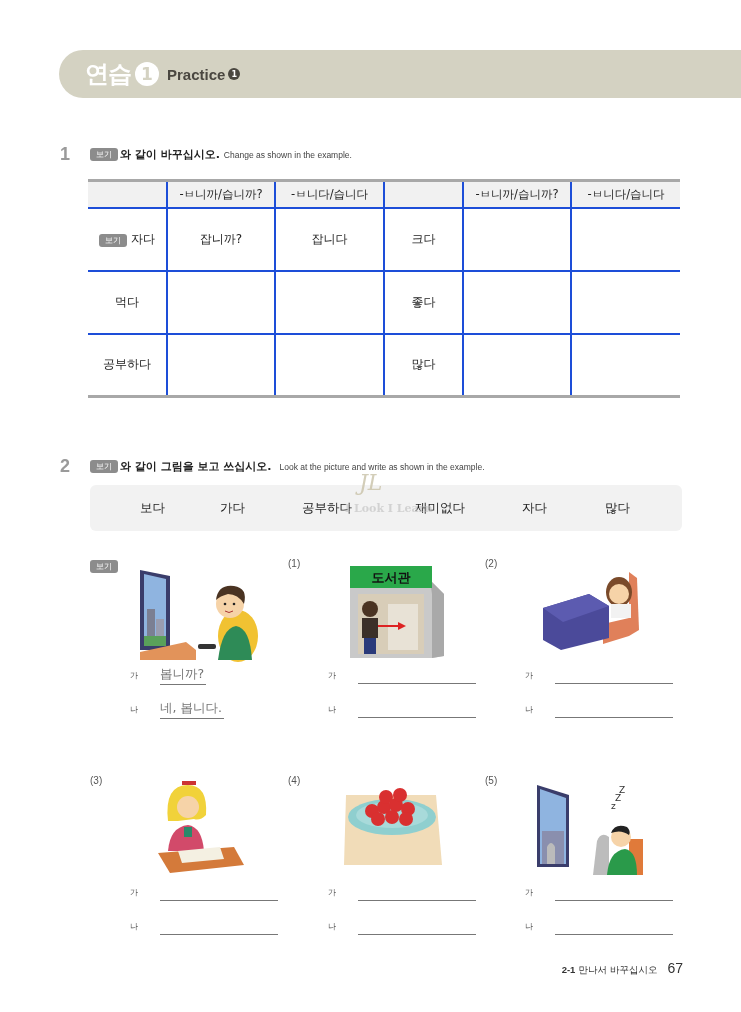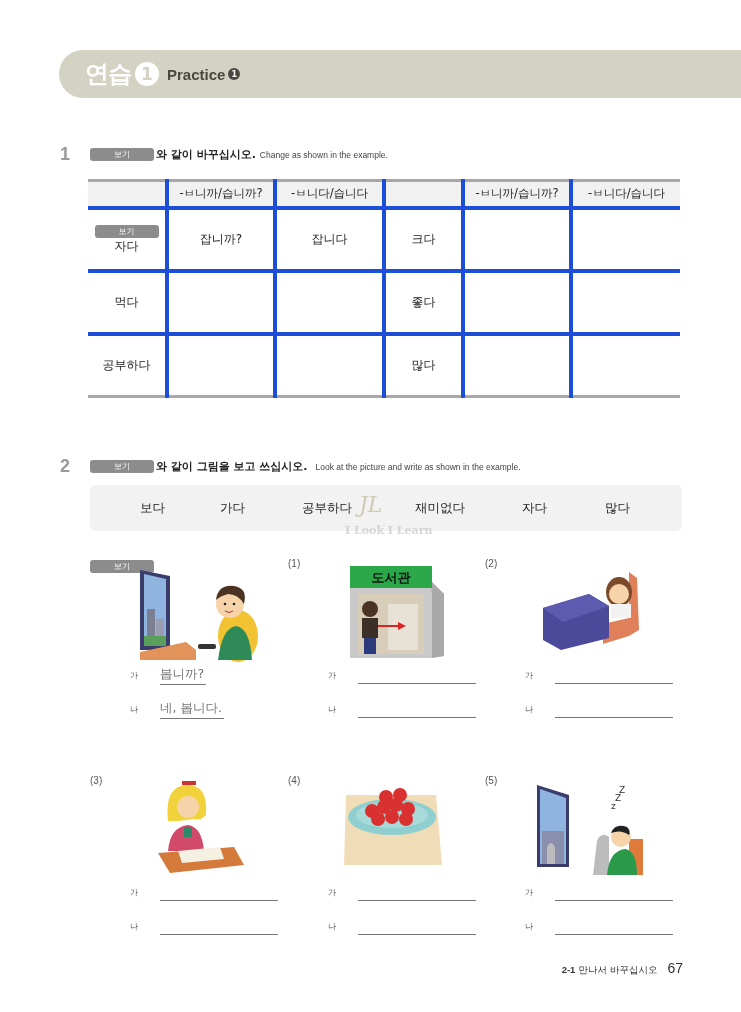--- a/index.html
+++ b/index.html
@@ -22,48 +22,48 @@
   .banner .en-circle {
     display: inline-flex; width: 12px; height: 12px; border-radius: 50%; background: #4a4740;
     color: #fff; font-size: 8px; font-weight: bold; align-items: center; justify-content: center; margin-left: 3px;
   }
 
   
   .q-row { position: absolute; left: 60px; display: flex; align-items: center; }
   .q-num { font-family: "Liberation Sans", sans-serif; font-size: 18px; font-weight: bold; color: #9a9a9a; width: 30px; }
   .bogi {
     display: inline-block; background: #8c8c8c; color: #fff; font-size: 8px;
-    padding: 1px 24px; border-radius: 3px; line-height: 11px;
+    padding: 1px 6px; border-radius: 3px; line-height: 11px;
   }
   .q-kr { font-size: 11px; font-weight: bold; color: #222; margin-left: 2px; }
   .q-en { font-family: "Liberation Sans", sans-serif; font-size: 8.5px; color: #444; margin-left: 4px; }
 
   
   .ex-table {
     position: absolute; left: 88px; top: 179px; width: 592px;
     border-collapse: collapse; font-size: 12px;
   }
-  .ex-table th, .ex-table td { border: 4px solid #1d4ed8; text-align: center; }
+  .ex-table th, .ex-table td { border: 2px solid #1d4ed8; text-align: center; }
   .ex-table tr:first-child th { border-top: 3px solid #a8a8a8; }
   .ex-table tr:last-child td { border-bottom: 3px solid #a8a8a8; }
   .ex-table th { background: #f1f1f1; height: 27px; font-weight: normal; font-size: 11.5px; color: #222; }
   .ex-table td { height: 63px; color: #222; }
   .ex-table td:first-child, .ex-table th:first-child { border-left: none; }
   .ex-table td:last-child, .ex-table th:last-child { border-right: none; }
   .c1 { width: 79px; } .c2 { width: 108px; } .c3 { width: 109px; } .c4 { width: 79px; } .c5 { width: 108px; } .c6 { width: 109px; }
 
   
   .word-box {
     position: absolute; left: 90px; top: 485px; width: 592px; height: 46px;
     background: #f2f2f2; border-radius: 6px;
   }
   .word-box span { position: absolute; top: 15px; font-size: 12.5px; color: #222; }
 
   
-  .watermark { position: absolute; left: 345px; top: 492px; width: 120px; height: 50px; pointer-events: none; }
+  .watermark { position: absolute; left: 345px; top: 470px; width: 120px; height: 50px; pointer-events: none; }
   .wm-logo { position: absolute; left: 14px; top: 0; font-family: "DejaVu Serif", serif; font-style: italic; font-size: 22px; color: #c9c2a8; opacity: .8; }
   .wm-text { position: absolute; left: 0; top: 32px; font-family: "DejaVu Serif", serif; font-weight: bold; font-size: 11px; color: #bdbdbd; opacity: .6; white-space: nowrap; }
 
   
   .item { position: absolute; width: 196px; height: 180px; }
   .item .label { position: absolute; left: 0; top: 0; font-family: "Liberation Sans", sans-serif; font-size: 10px; color: #555; }
   .item .bogi { position: absolute; left: 0; top: 2px; }
   .item .pic { position: absolute; left: 48px; top: 6px; width: 120px; height: 100px; }
   .item .line-row { position: absolute; left: 40px; width: 156px; height: 20px; }
   .item .line-row .tag { position: absolute; left: 0; top: 4px; font-size: 8px; color: #555; }

